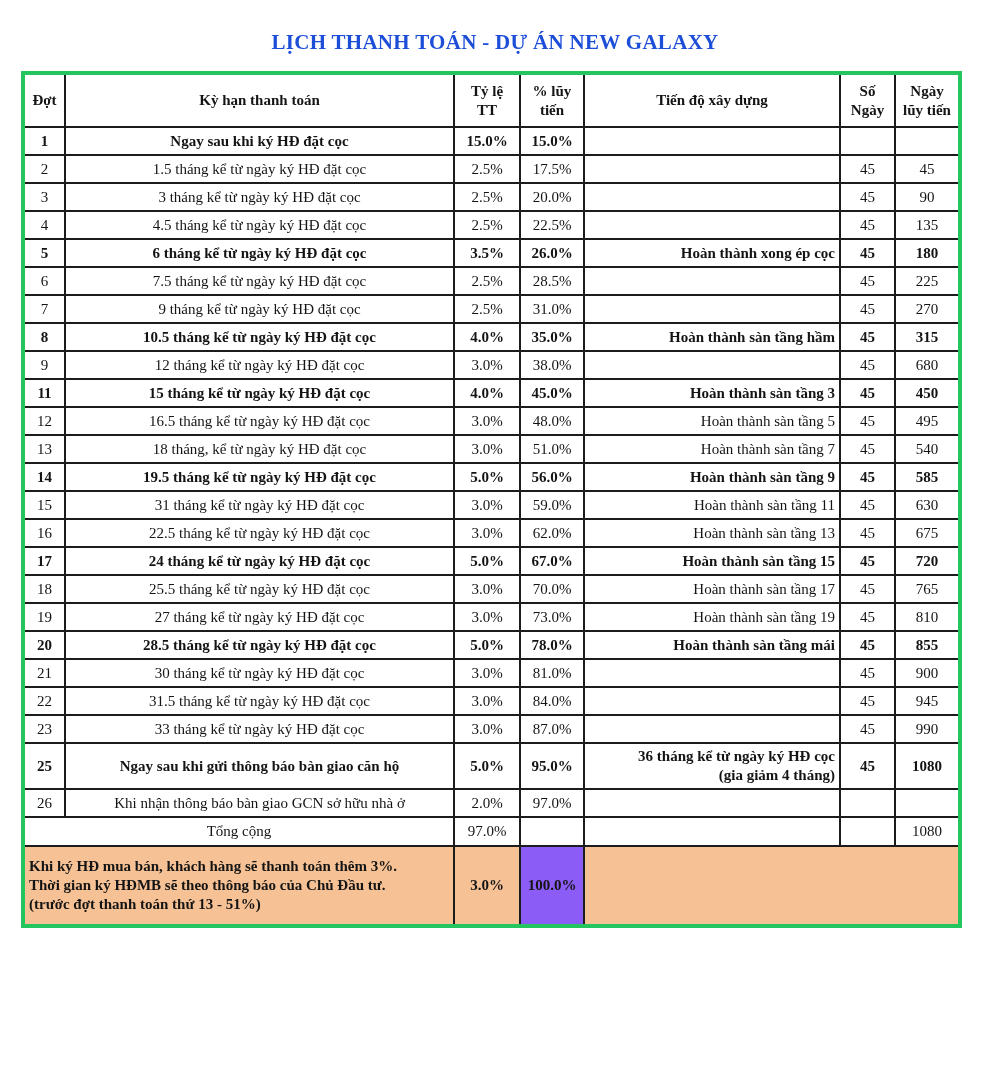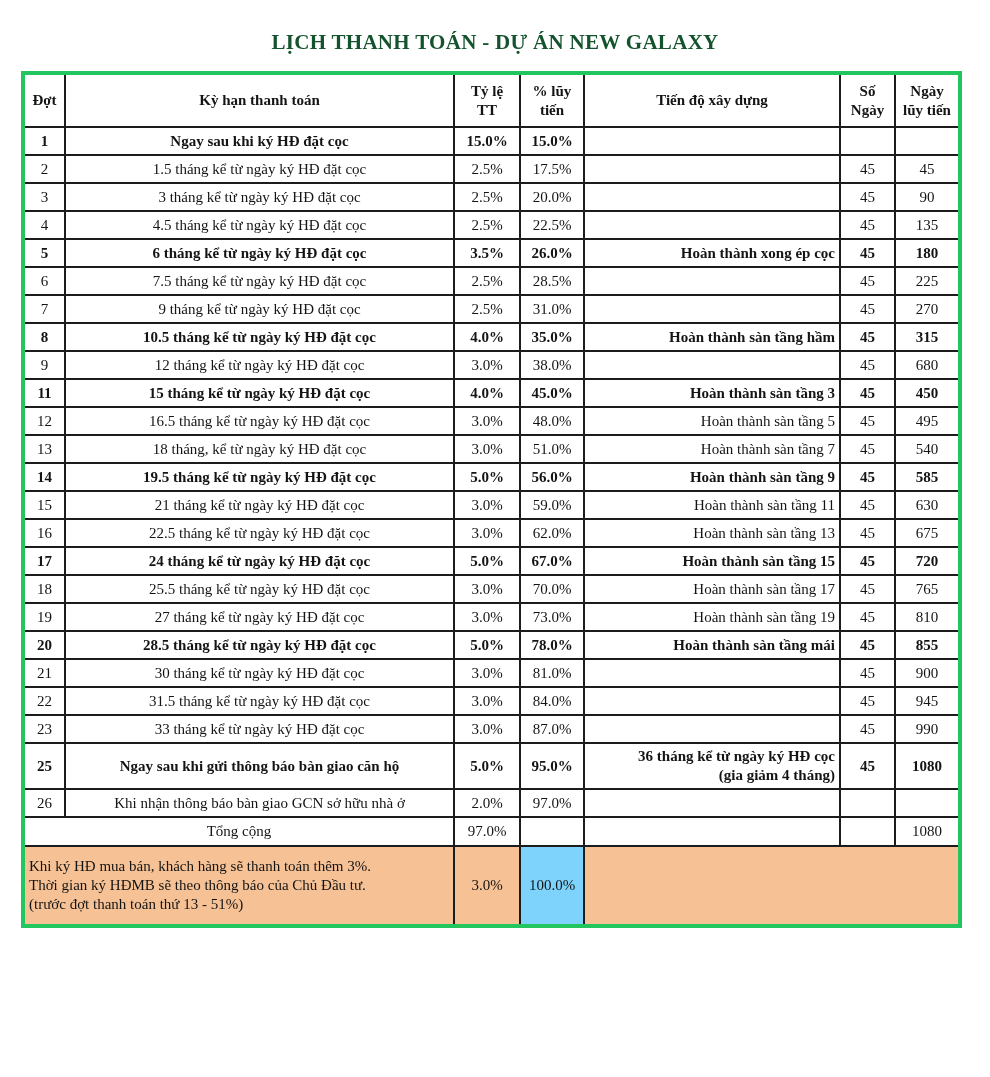--- a/index.html
+++ b/index.html
@@ -10,21 +10,21 @@
     font-family: "Liberation Serif", "DejaVu Serif", serif;
     color: #141414;
   }
   .page { width: 990px; height: 1077px; overflow: hidden; }
   .doc-title {
     margin: 30px 0 0 0;
     text-align: center;
     font-size: 21px;
     font-weight: bold;
     letter-spacing: 0.3px;
-    color: #14532d;
+    color: #1d4ed8;
   }
   table.schedule {
     border-collapse: collapse;
     table-layout: fixed;
     width: 937px;
     margin: 16px 0 0 21px;
     border: 4px solid #22c55e;
   }
   .schedule th, .schedule td {
     border: 2px solid #1c1c1c;
@@ -42,21 +42,21 @@
   }
   .schedule td { height: 28px; vertical-align: middle; }
   .c-dot   { text-align: center; }
   .c-term  { text-align: center; padding-left: 7px; }
   .c-rate, .c-cum, .c-days, .c-cdays { text-align: center; }
   .c-prog  { text-align: right; white-space: pre-line; }
   tr.bold-row td { font-weight: bold; }
   tr.tall-row td { height: 46px; }
   tr.total-row td { height: 29px; font-weight: normal; }
   .total-label { text-align: center; }
-  tr.note-row td { height: 80px; font-weight: normal; }
+  tr.note-row td { height: 80px; font-weight: bold; }
   .note-bg { background: #F6C295; }
   .note-text {
     text-align: left;
     white-space: pre-line;
     font-size: 15px;
     line-height: 1.35;
     padding-left: 6px;
   }
 </style>
 </head>
@@ -205,21 +205,21 @@
       <td class="c-dot">14</td>
       <td class="c-term">19.5 tháng kể từ ngày ký HĐ đặt cọc</td>
       <td class="c-rate">5.0%</td>
       <td class="c-cum">56.0%</td>
       <td class="c-prog">Hoàn thành sàn tầng 9</td>
       <td class="c-days">45</td>
       <td class="c-cdays">585</td>
     </tr>
         <tr>
       <td class="c-dot">15</td>
-      <td class="c-term">21 tháng kể từ ngày ký HĐ đặt cọc</td>
+      <td class="c-term">31 tháng kể từ ngày ký HĐ đặt cọc</td>
       <td class="c-rate">3.0%</td>
       <td class="c-cum">59.0%</td>
       <td class="c-prog">Hoàn thành sàn tầng 11</td>
       <td class="c-days">45</td>
       <td class="c-cdays">630</td>
     </tr>
         <tr>
       <td class="c-dot">16</td>
       <td class="c-term">22.5 tháng kể từ ngày ký HĐ đặt cọc</td>
       <td class="c-rate">3.0%</td>
@@ -318,19 +318,19 @@
         <td class="c-cum"></td>
         <td class="c-prog"></td>
         <td class="c-days"></td>
         <td class="c-cdays">1080</td>
       </tr>
       <tr class="note-row">
         <td class="note-text note-bg" colspan="2" style="background: rgb(246, 194, 149);">Khi ký HĐ mua bán, khách hàng sẽ thanh toán thêm 3%.
 Thời gian ký HĐMB sẽ theo thông báo của Chủ Đầu tư.
 (trước đợt thanh toán thứ 13 - 51%)</td>
         <td class="c-rate note-bg" style="background: rgb(246, 194, 149);">3.0%</td>
-        <td class="c-cum note-bg" style="background: #7dd3fc;">100.0%</td>
+        <td class="c-cum note-bg" style="background: #8b5cf6;">100.0%</td>
         <td class="note-bg" colspan="3" style="background: rgb(246, 194, 149);"></td>
       </tr>
     </tbody>
   </table>
 
 </div>
 
 </body></html>

